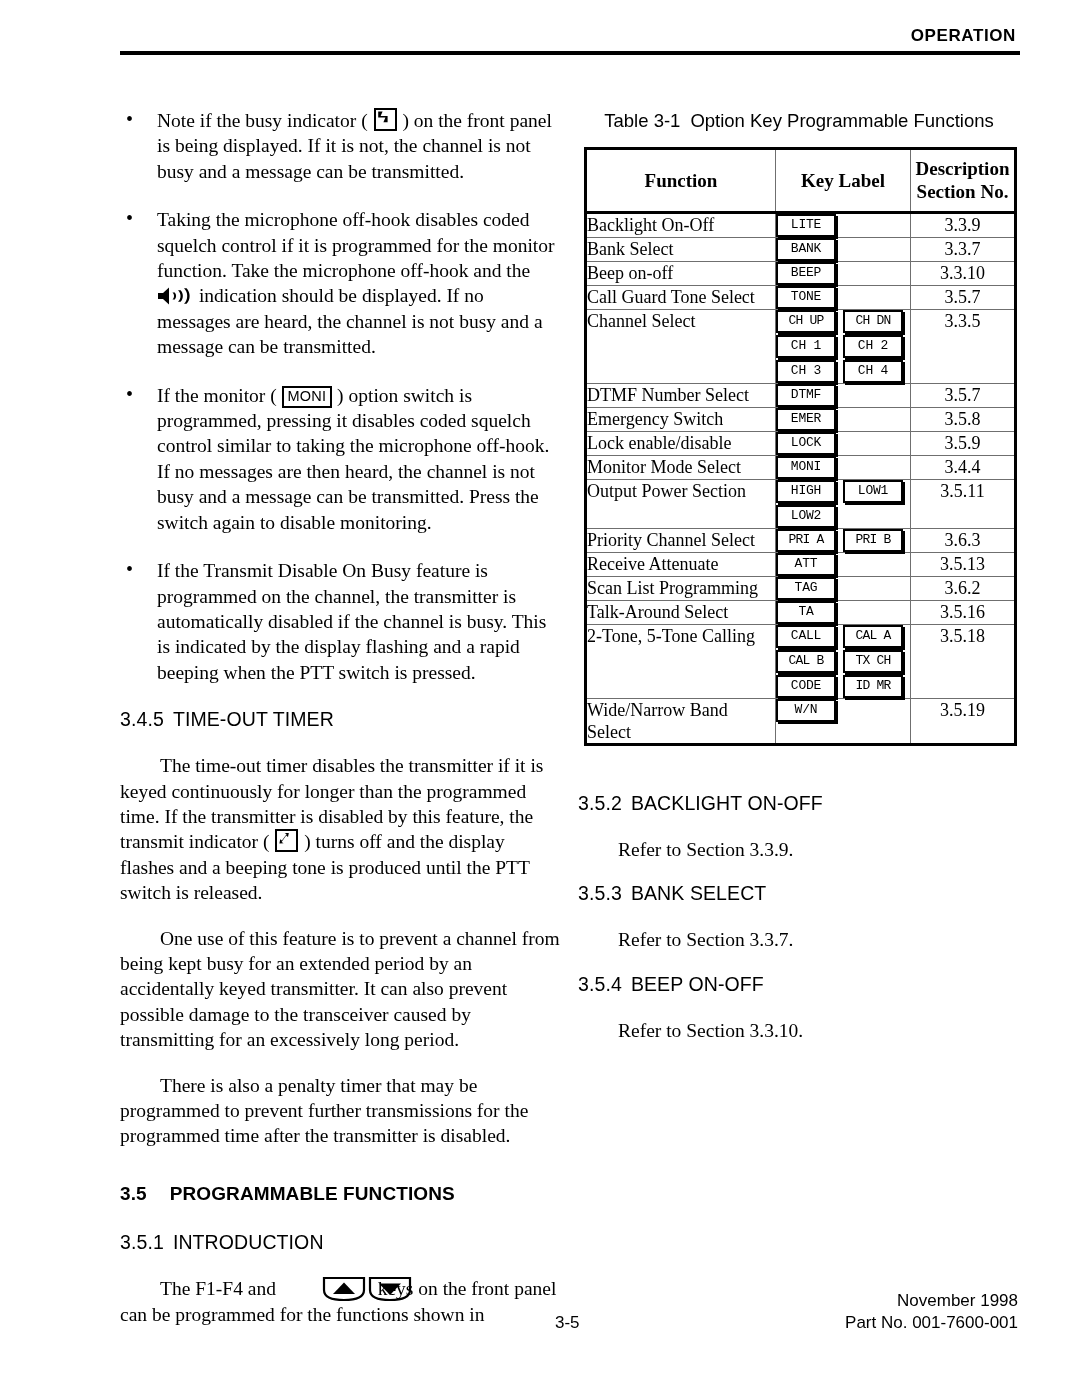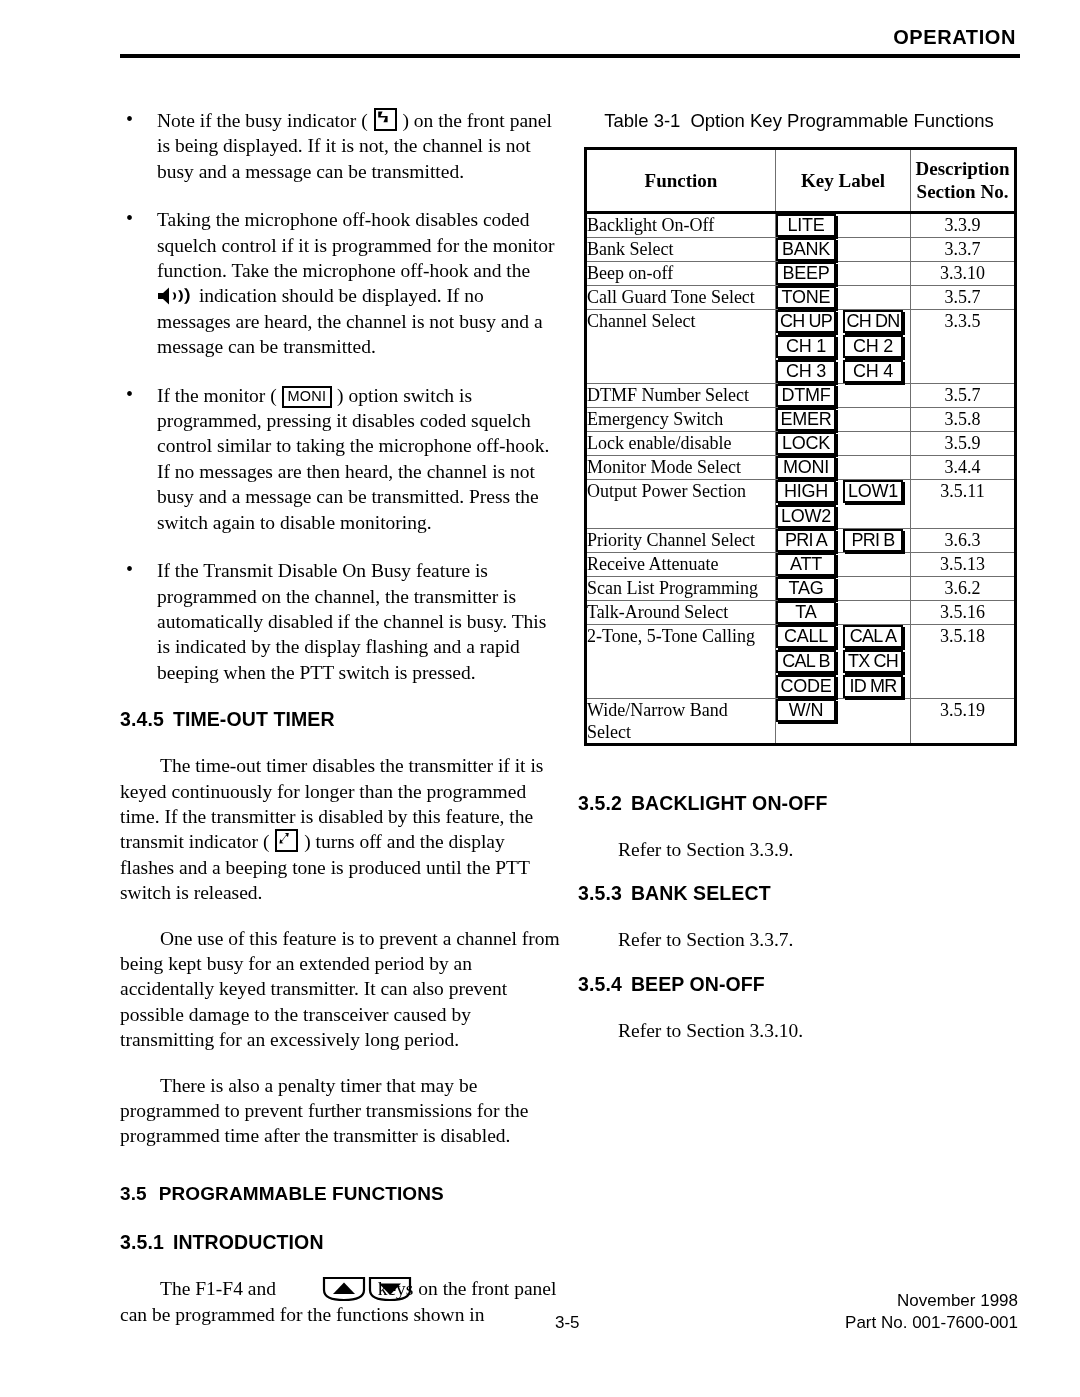--- a/index.html
+++ b/index.html
@@ -19,21 +19,21 @@
   
   .page-header {
     position: absolute;
     left: 120px;
     top: 26px;
     width: 900px;
   }
   .page-header .hdr-text {
     font-family: "Liberation Sans", sans-serif;
     font-weight: bold;
-    font-size: 20px;
+    font-size: 17px;
     letter-spacing: 0.6px;
     text-align: right;
     padding-right: 4px;
   }
   .page-header .hdr-rule {
     margin-top: 5px;
     border-top: 4px solid #000;
     width: 900px;
   }
 
@@ -79,27 +79,27 @@
   
   h2.sec-major {
     font-family: "Liberation Sans", sans-serif;
     font-weight: bold;
     font-size: 19px;
     letter-spacing: 0.1px;
     margin: 0 0 26px 0;
   }
   h3.sec-minor {
     font-family: "Liberation Sans", sans-serif;
-    font-weight: bold;
+    font-weight: normal;
     font-size: 19.5px;
     letter-spacing: 0.1px;
     margin: 1px 0 22px 0;
   }
   h3.sec-minor .num { margin-right: 9px; }
-  h2.sec-major .num { margin-right: 12px; }
+  h2.sec-major .num { margin-right: 23px; }
 
   
   .ikey {
     display: inline-block;
     border: 2px solid #000;
     padding: 0px 4px 1px 4px;
     font-family: "Liberation Sans", sans-serif;
     font-size: 14.5px;
     line-height: 17px;
     vertical-align: 1px;
@@ -190,22 +190,22 @@
 
   .keyrow { white-space: nowrap; line-height: 0; margin-bottom: 2px; }
   .keyrow:last-child { margin-bottom: 0; }
 
   .keybox {
     display: inline-block;
     box-sizing: border-box;
     width: 60px;
     border: 2px solid #000;
     box-shadow: 2px 2px 0 0 #000;
-    font-family: Liberation Sans, sans-serif;
-    font-size: 18px;
+    font-family: Liberation Mono, monospace;
+    font-size: 13px;
     line-height: 18px;
     text-align: center;
     padding: 0 1px 1px 1px;
     margin-right: 7px;
     background: #fff;
     letter-spacing: -0.2px;
   }
   .keybox.wide { letter-spacing: -0.8px; }
   .keybox:last-child { margin-right: 0; }
 

